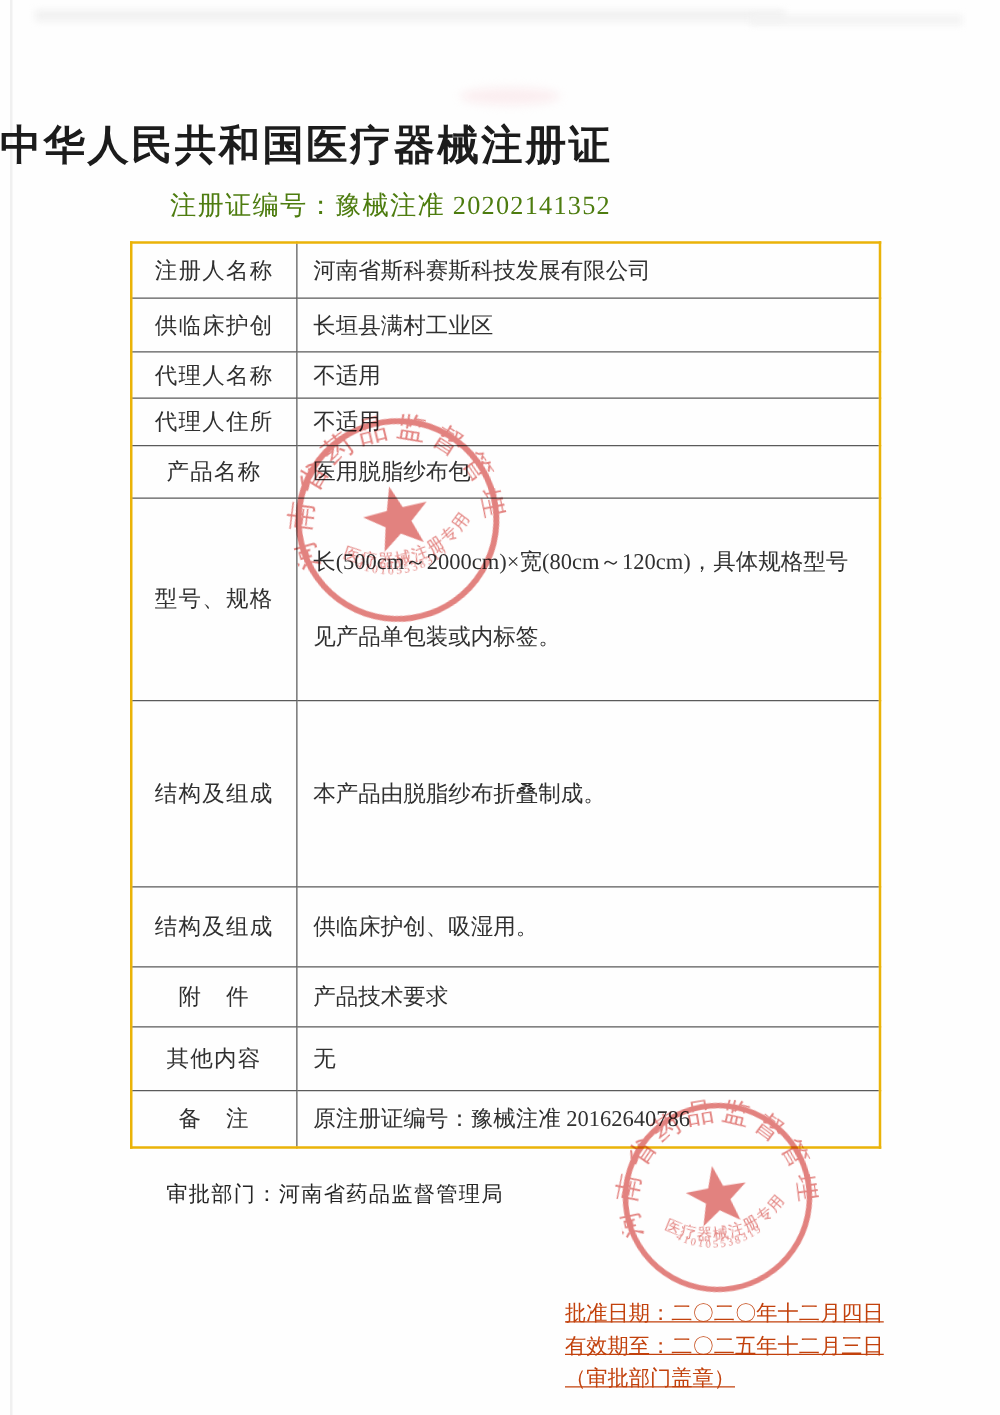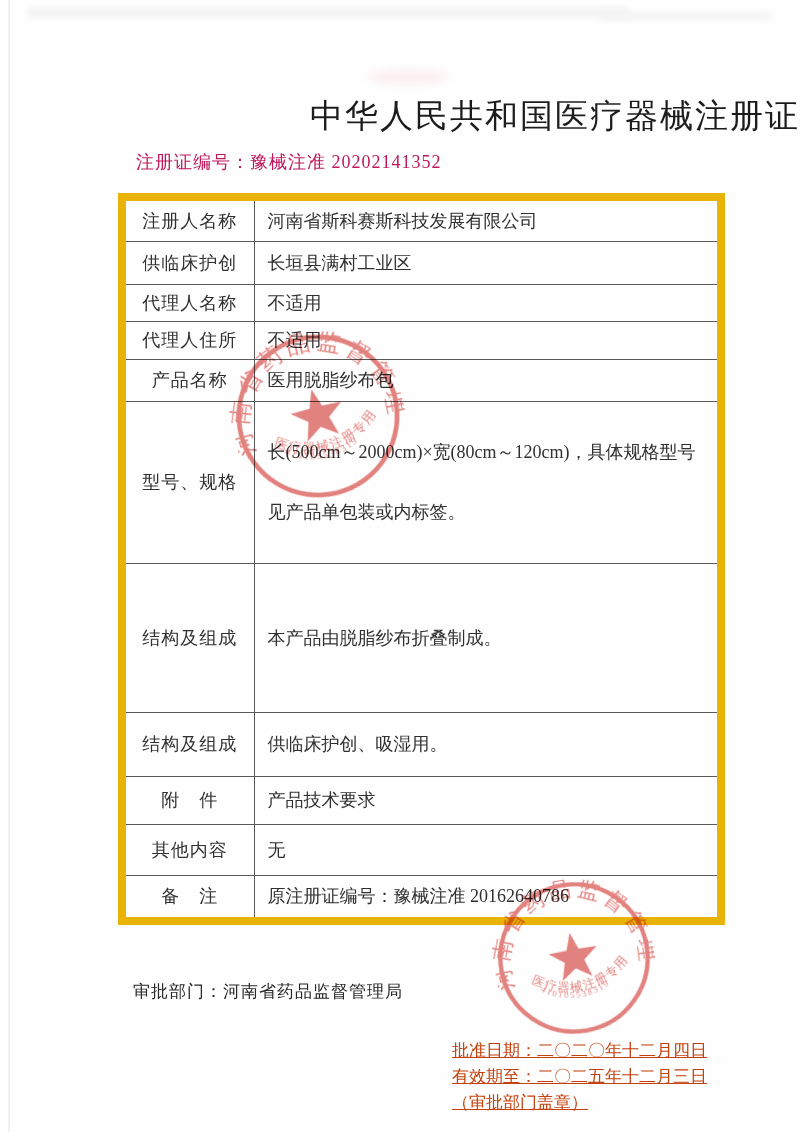--- a/index.html
+++ b/index.html
@@ -14,49 +14,49 @@
   .page{position:absolute;inset:0;background:#fefefe;}
 
   
   .smudge-top{position:absolute;left:28px;top:8px;width:600px;height:9px;background:#f1f1f1;filter:blur(3px);}
   .smudge-top2{position:absolute;left:600px;top:12px;width:170px;height:8px;background:#f3f3f3;filter:blur(3px);}
   .edge-line{position:absolute;left:8px;top:0;width:2px;height:1132px;background:#f0f0f0;}
   .pink-smudge{position:absolute;left:368px;top:70px;width:80px;height:14px;background:#fbeef0;filter:blur(4px);border-radius:50%;}
 
   .doc-title{
     position:absolute;top:94px;left:0;width:800px;
-    text-align:right;font-size:33px;font-weight:normal;color:#1c1c1c;
+    text-align:left;font-size:33px;font-weight:bold;color:#1c1c1c;
     letter-spacing:2px;margin:0;
   }
   .cert-line{
     position:absolute;left:136px;top:150px;
-    font-size:18px;color:#be185d;letter-spacing:1px;
+    font-size:21px;color:#4d7c0f;letter-spacing:1px;
   }
 
   table.reg{
-    position:absolute;left:118px;top:193px;
+    position:absolute;left:104px;top:193px;
     width:599px;border-collapse:collapse;table-layout:fixed;
-    border:8px solid #eab308;
+    border:2px solid #eab308;
   }
   table.reg td{
     border:1px solid #5a5a5a;
     font-size:18px;color:#303030;
     vertical-align:middle;
     overflow:hidden;
   }
   td.lbl{text-align:center;letter-spacing:1px;}
   td.val{padding-left:13px;padding-right:12px;white-space:pre-line;}
   td.val.multiline{line-height:60px;}
   tr.h44{height:44px}tr.h57{height:57px}tr.h43{height:43px}
   tr.h37{height:37px}tr.h38{height:38px}tr.h42{height:42px}
   tr.h162{height:162px}tr.h149{height:149px}tr.h64{height:64px}
   tr.h48{height:48px}tr.h51{height:51px}tr.h46{height:46px}
 
   .footer-dept{
-    position:absolute;left:133px;top:980px;
+    position:absolute;left:133px;top:944px;
     font-size:17px;letter-spacing:1px;color:#262626;white-space:nowrap;
   }
   .footer-right{
     position:absolute;left:452px;top:1038px;width:232px;
     font-size:17px;color:#c2410c;line-height:26px;text-decoration:underline;
   }
   .footer-right .line{white-space:nowrap;}
   .footer-right .seal-note{text-align:left;white-space:nowrap;}
 
   .stamp{

